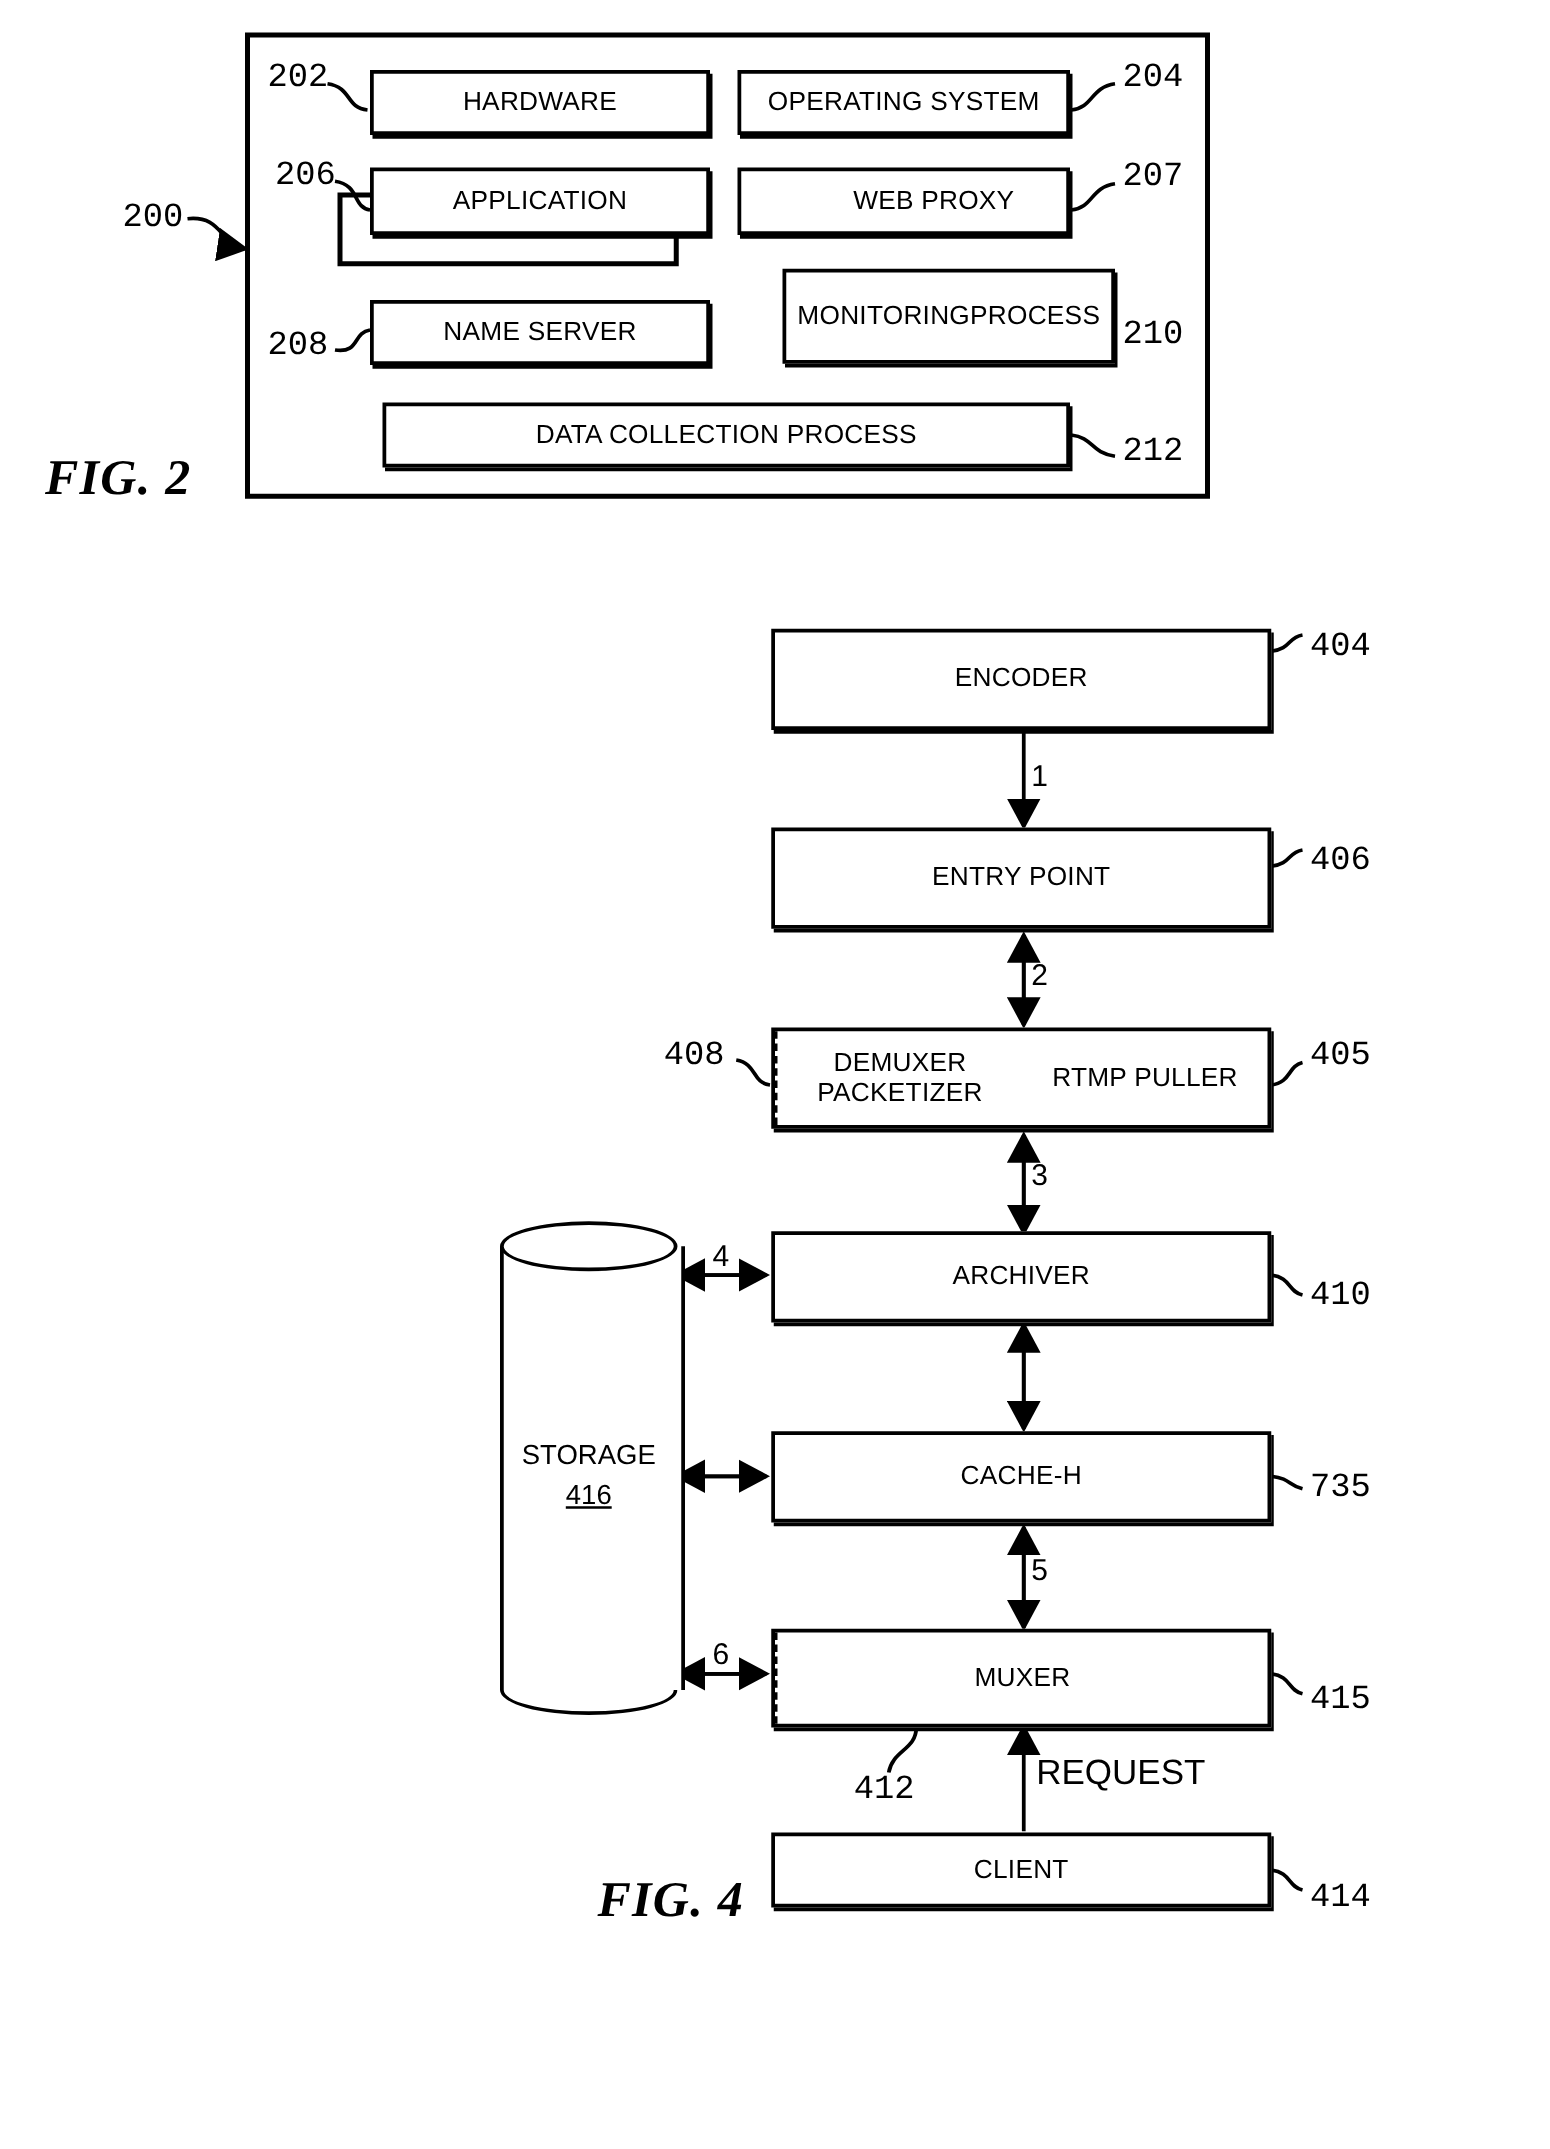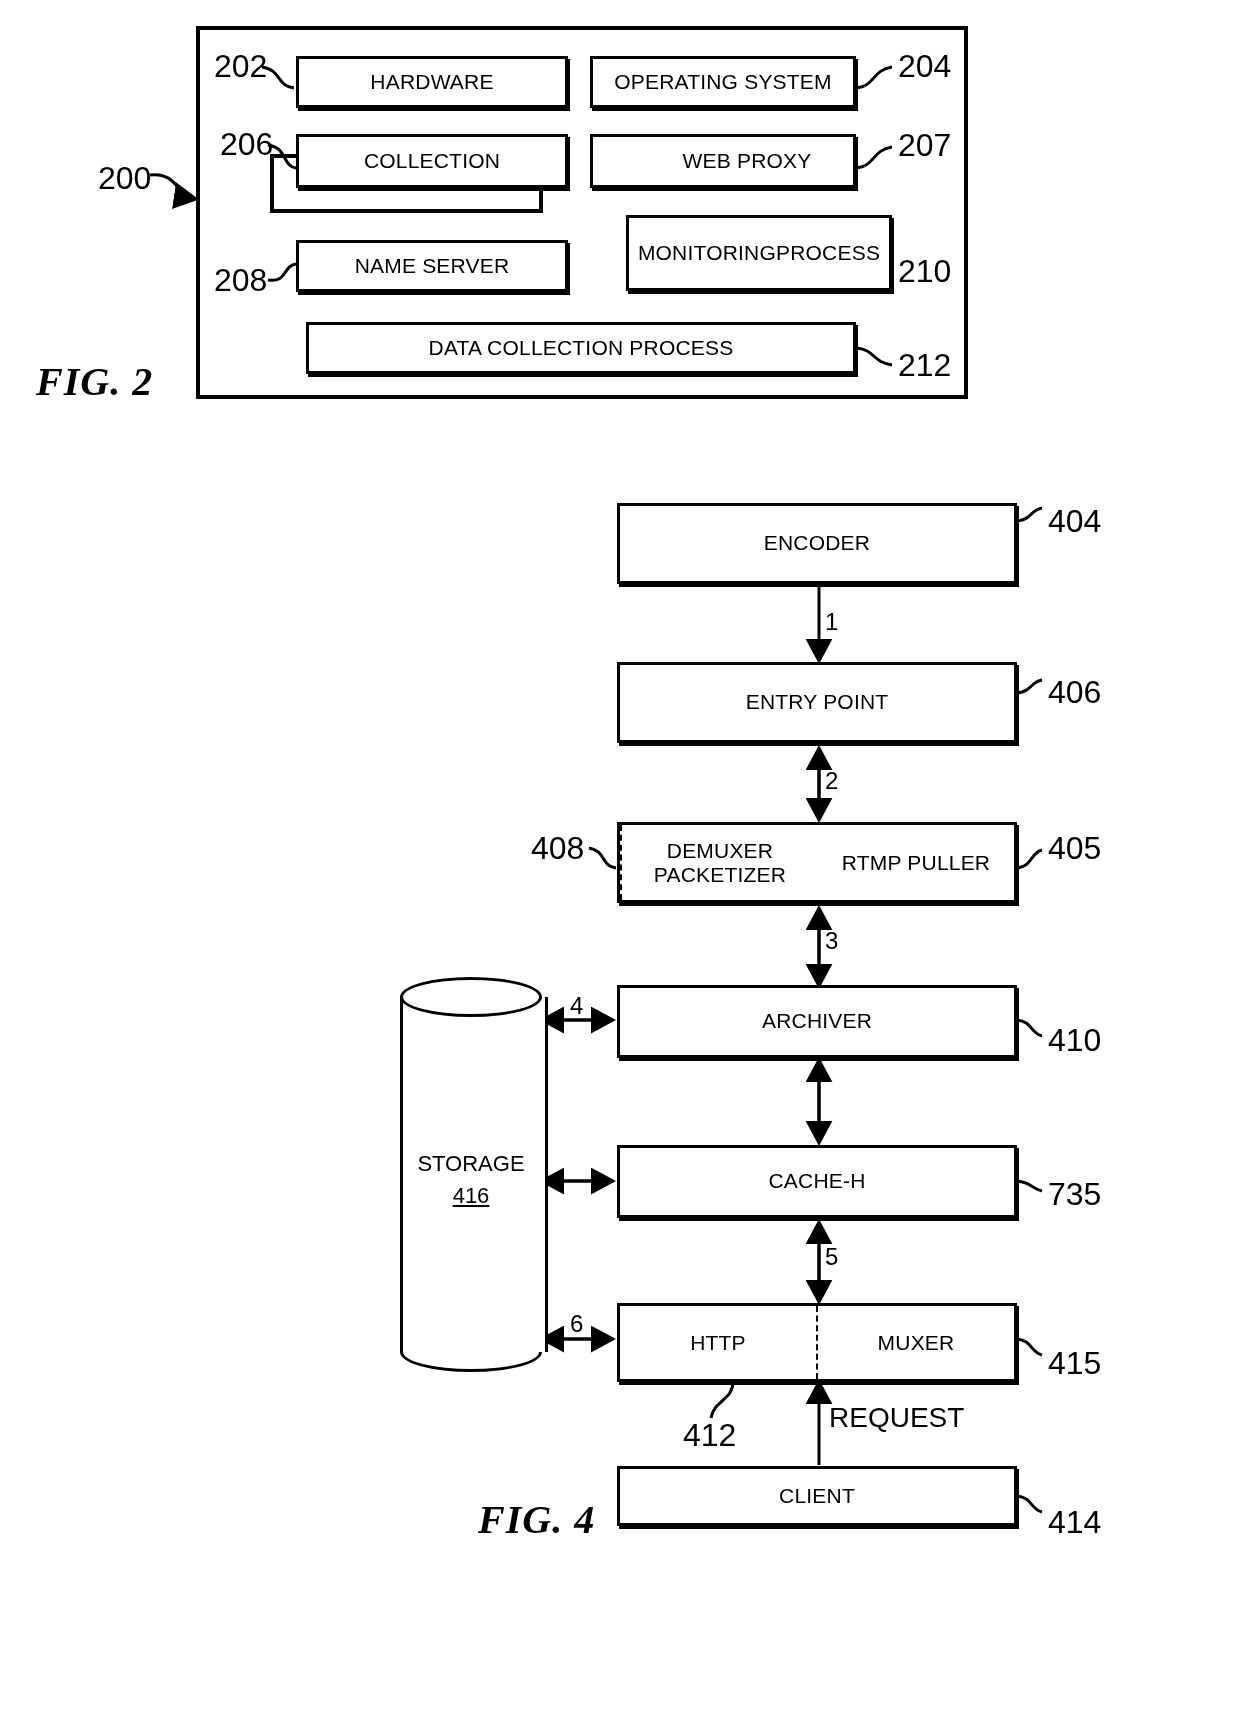--- a/index.html
+++ b/index.html
@@ -8,21 +8,21 @@
   .fig{position:absolute;}
   
   .box{position:absolute;box-sizing:border-box;border:3px solid #000;background:#fff;
        display:flex;align-items:center;justify-content:center;text-align:center;
        font-size:21px;letter-spacing:.2px;line-height:1.05;}
   .box.heavy{border-width:3px;box-shadow:2px 3px 0 0 #000;}
   .box.split{justify-content:flex-start;padding:0;}
   .half{flex:1 1 50%;display:flex;align-items:center;justify-content:center;
         text-align:center;height:100%;font-size:21px;line-height:1.12;}
   .half.right{border-left:2px dashed #000;}
-  .refnum{position:absolute;font-size:32px;font-family:Liberation Sans, sans-serif;
+  .refnum{position:absolute;font-size:27px;font-family:Liberation Mono, monospace;
           letter-spacing:0;white-space:nowrap;}
   .figlabel{position:absolute;font-family:"Liberation Serif", serif;font-style:italic;
             font-weight:bold;font-size:40px;letter-spacing:1px;white-space:nowrap;}
   .stepnum{position:absolute;font-size:24px;white-space:nowrap;}
   .plain{position:absolute;font-size:28px;white-space:nowrap;}
   svg.overlay{position:absolute;left:0;top:0;width:1240px;height:1719px;
               pointer-events:none;}
   .outer{position:absolute;border:4px solid #000;box-sizing:border-box;background:transparent;}
   
   .cyl{position:absolute;}
@@ -106,21 +106,21 @@
     <span>HARDWARE</span>
   </div>
 
   <div class="box heavy" style="left:590px;top:56px;width:266px;height:52px;">
     <span>OPERATING SYSTEM</span>
   </div>
   <div class="refnum" style="left:898px;top:48px;">204</div>
 
   <div class="refnum" style="left:220px;top:126px;text-align:right;">206</div>
   <div class="box heavy" style="left:296px;top:134px;width:272px;height:54px;">
-    <span>COLLECTION</span>
+    <span>APPLICATION</span>
   </div>
 
   <div class="box heavy" style="left:590px;top:134px;width:266px;height:54px;padding-left:48px;">
     <span>WEB PROXY</span>
   </div>
   <div class="refnum" style="left:898px;top:127px;">207</div>
 
   <div class="refnum" style="left:214px;top:262px;">208</div>
   <div class="box heavy" style="left:296px;top:240px;width:272px;height:52px;">
     <span>NAME SERVER</span>
@@ -190,23 +190,20 @@
   <div class="box heavy" style="left:617px;top:1145px;width:400px;height:73px;">
     <span>CACHE-H</span>
   </div>
   <div class="refnum" style="left:1048px;top:1176px;">735</div>
 
   <div class="stepnum" style="left:825px;top:1243px;">5</div>
 
   <div class="stepnum" style="left:570px;top:1310px;">6</div>
 
   <div class="box heavy split" style="left:617px;top:1303px;width:400px;height:79px;">
-    <div class="half">
-      <span>HTTP</span>
-    </div>
     <div class="half right">
       <span>MUXER</span>
     </div>
   </div>
   <div class="refnum" style="left:683px;top:1417px;">412</div>
   <div class="refnum" style="left:1048px;top:1345px;">415</div>
 
   <div class="plain" style="left:829px;top:1402px;">REQUEST</div>
 
   <div class="box heavy" style="left:617px;top:1466px;width:400px;height:60px;">

